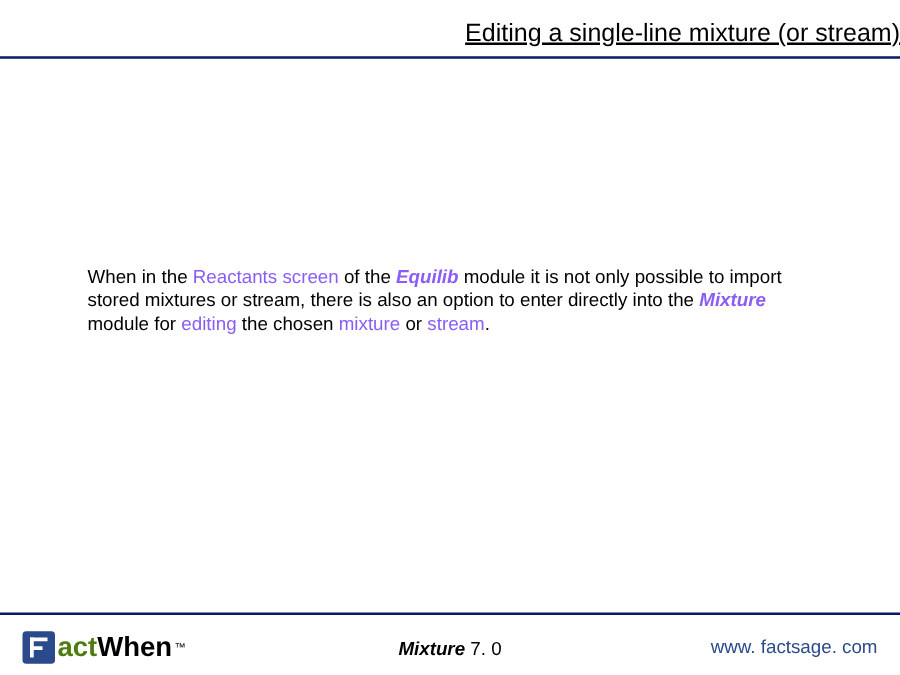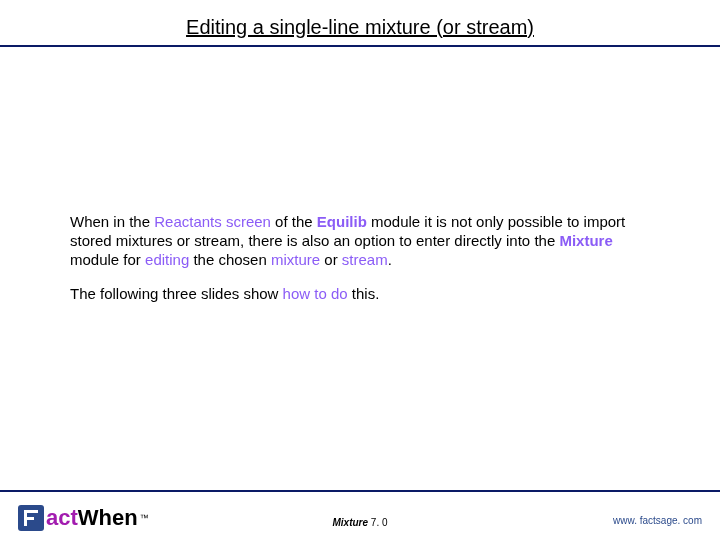--- a/index.html
+++ b/index.html
@@ -7,21 +7,21 @@
     padding: 0;
     width: 720px;
     height: 540px;
     background: #ffffff;
     font-family: Arial, Helvetica, sans-serif;
     overflow: hidden;
     position: relative;
   }
   .header {
     padding-top: 16px;
-    text-align: center;
+    text-align: right;
   }
   .title {
     display: inline-block;
     font-size: 20px;
     color: #000;
     text-decoration: underline;
   }
   .hr-top {
     margin-top: 6px;
     border: none;
@@ -33,21 +33,21 @@
     right: 60px;
     top: 212px;
     font-size: 15px;
     color: #000;
     line-height: 1.28;
   }
   .content p {
     margin: 0 0 14px 0;
   }
   .kw { color: #8b5cf6; }
-  .bi { font-weight: bold; }
+  .bi { font-weight: bold; font-style: italic; }
   .footer {
     position: absolute;
     left: 0;
     right: 0;
     bottom: 0;
     height: 50px;
   }
   .hr-bot {
     position: absolute;
     left: 0; right: 0;
@@ -94,59 +94,56 @@
     height: 3px;
   }
   .logo .square .mid {
     position: absolute;
     left: 6px;
     top: 12px;
     width: 10px;
     height: 3px;
     background: #fff;
   }
-  .logo .blue { color: #a21caf; }
+  .logo .blue { color: #4d7c0f; }
   .logo .black { color: #000; }
   .logo .tm {
     font-size: 9px;
     font-weight: normal;
     vertical-align: top;
     margin-left: 2px;
   }
   .footer-center {
     position: absolute;
     left: 0; right: 0;
     bottom: 12px;
     text-align: center;
-    font-size: 10px;
+    font-size: 15px;
     color: #000;
   }
   .footer-center .name { font-weight: bold; font-style: italic; }
   .footer-right {
     position: absolute;
     right: 18px;
     bottom: 14px;
-    font-size: 10px;
+    font-size: 15px;
     color: #2b4a8b;
   }
 </style>
 </head>
 <body>
 
 <div class="header">
   <span class="title">Editing a single-line mixture (or stream)</span>
 </div>
 <hr class="hr-top">
 
 <div class="content">
   <p>
     <span>When in the </span><span class="kw">Reactants screen</span><span> of the </span><span class="kw bi">Equilib</span><span> module it is not only possible to import stored mixtures or stream, there is also an option to enter directly into the </span><span class="kw bi">Mixture</span><span> module for </span><span class="kw">editing</span><span> the chosen </span><span class="kw">mixture</span><span> or </span><span class="kw">stream</span><span>.</span>
-  </p>
-  <p>
-    <span>The following three slides show </span><span class="kw">how to do</span><span> this.</span>
   </p>
 </div>
 
 <div class="footer">
   <hr class="hr-bot">
   <div class="logo">
     <span class="square">
         <span class="mid"></span>
       </span>
       <span class="blue">act</span>

